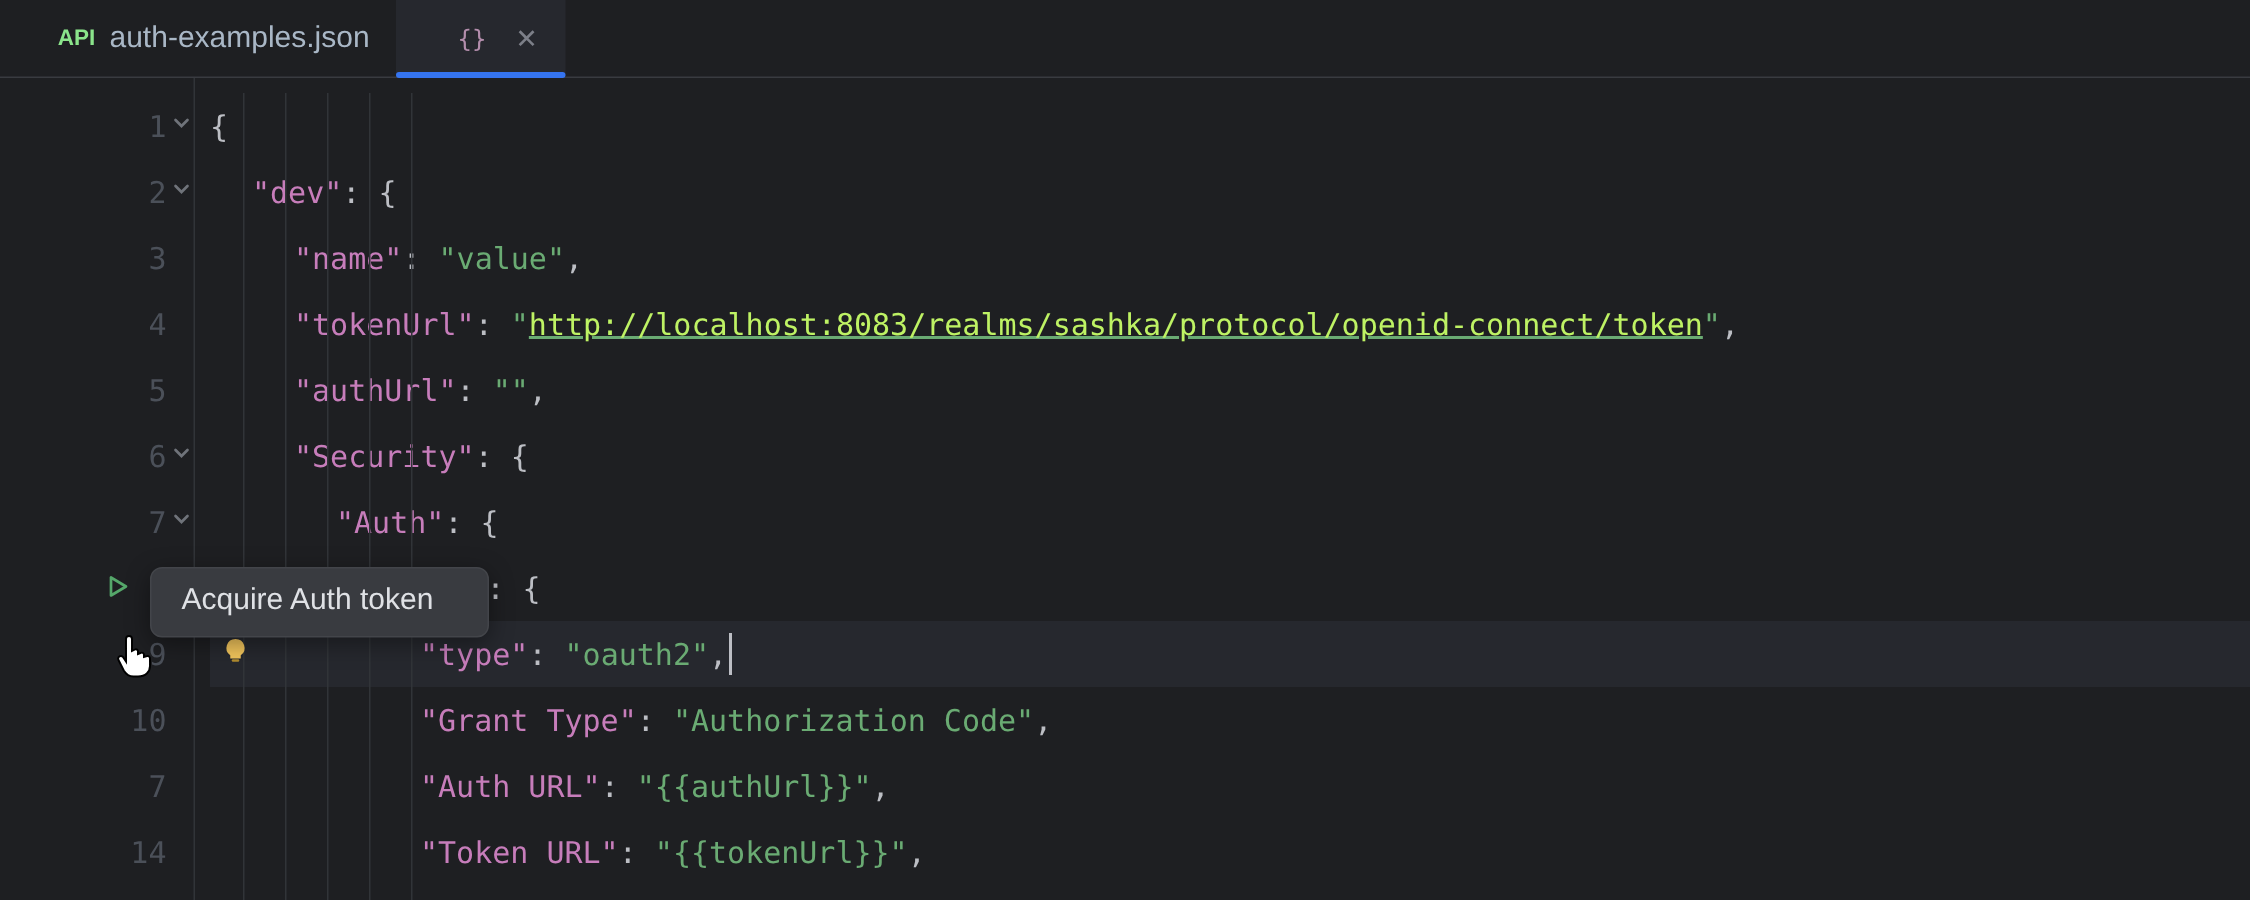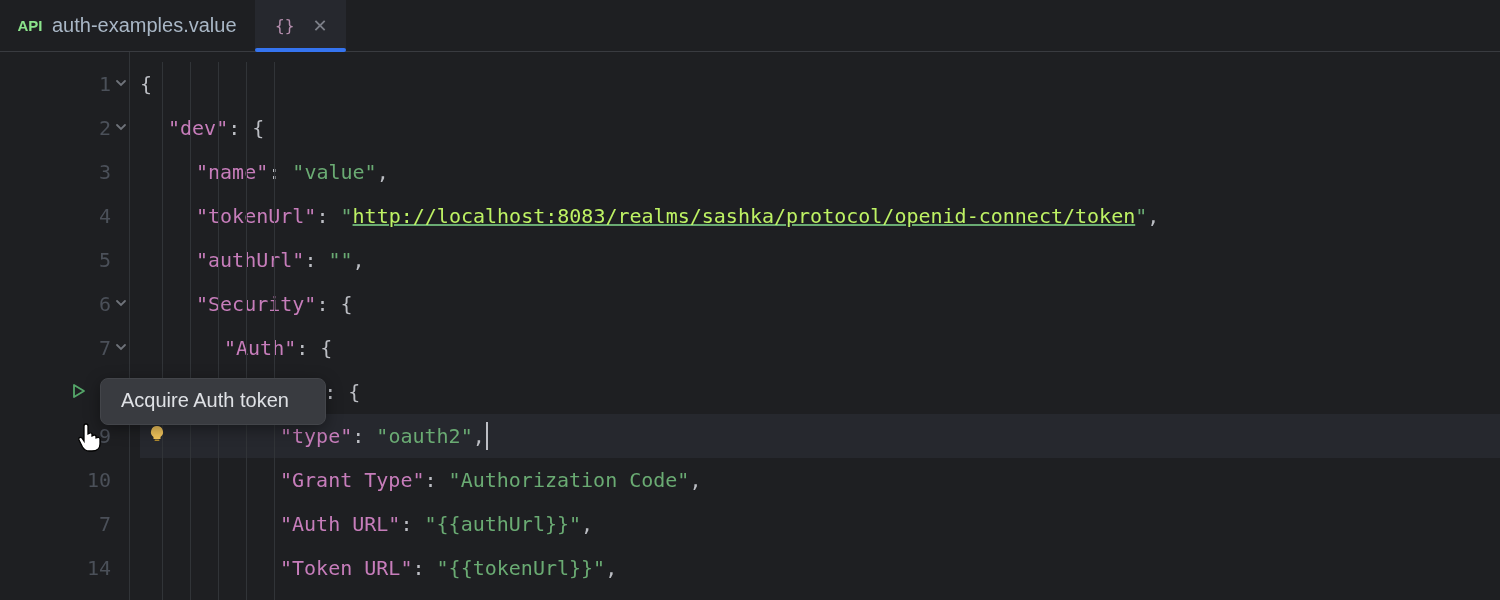--- a/index.html
+++ b/index.html
@@ -35,21 +35,21 @@
     color: #d5d8df;
   }
   .tab.active::after {
     content: "";
     position: absolute;
     left: 0; right: 0; bottom: -1px;
     height: 4px;
     background: #3574f0;
     border-radius: 2px;
   }
-  .file-icon { display: inline-flex; align-items: center; justify-content: center; width: 24px; height: 24px; }
+  .file-icon { display: inline-flex; align-items: center; justify-content: center; width: 24px; height: 24px; margin-left: 21px; }
   .api-badge {
     font-weight: 700; font-size: 15px; color: #8be48b;
     font-family: -apple-system, Arial, sans-serif;
   }
   .close-x { color: #7c7f88; font-size: 18px; margin-left: 6px; }
 
   
   .editor {
     display: flex;
     height: calc(600px - 52px);
@@ -135,21 +135,21 @@
   }
 </style>
 </head>
 <body>
 
 <div class="tabbar">
   <div class="tab">
     <span class="file-icon">
         <span class="api-badge">API</span>
       </span>
-    <span>auth-examples.value</span>
+    <span>auth-examples.json</span>
   </div>
   <div class="tab active">
     <span class="file-icon">
       <svg width="22" height="22" viewBox="0 0 22 22">
           <text x="1" y="16" font-size="16" font-family="monospace" fill="#b48ead">{}</text>
         </svg>
     </span>
     <span class="close-x">✕</span>
   </div>
 </div>

